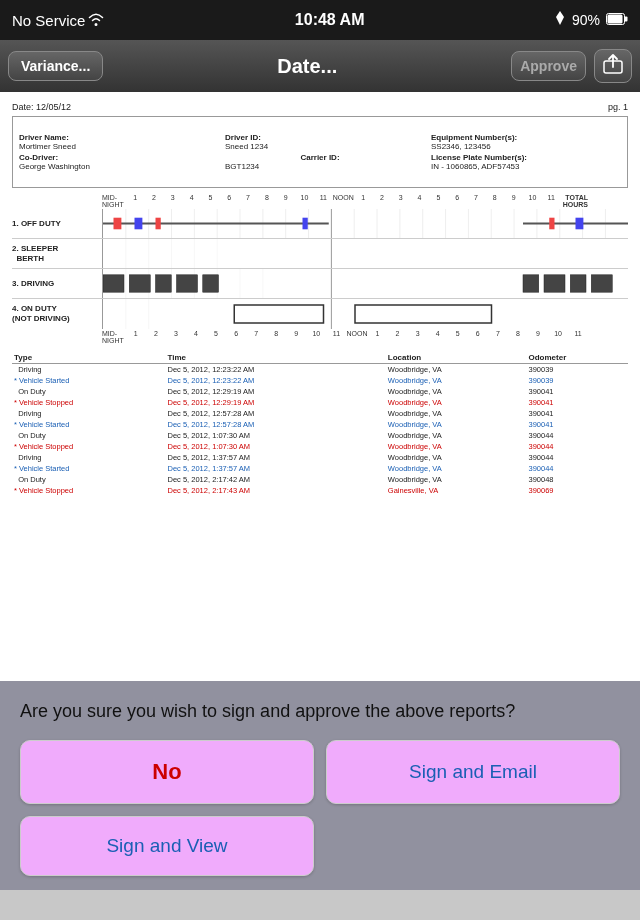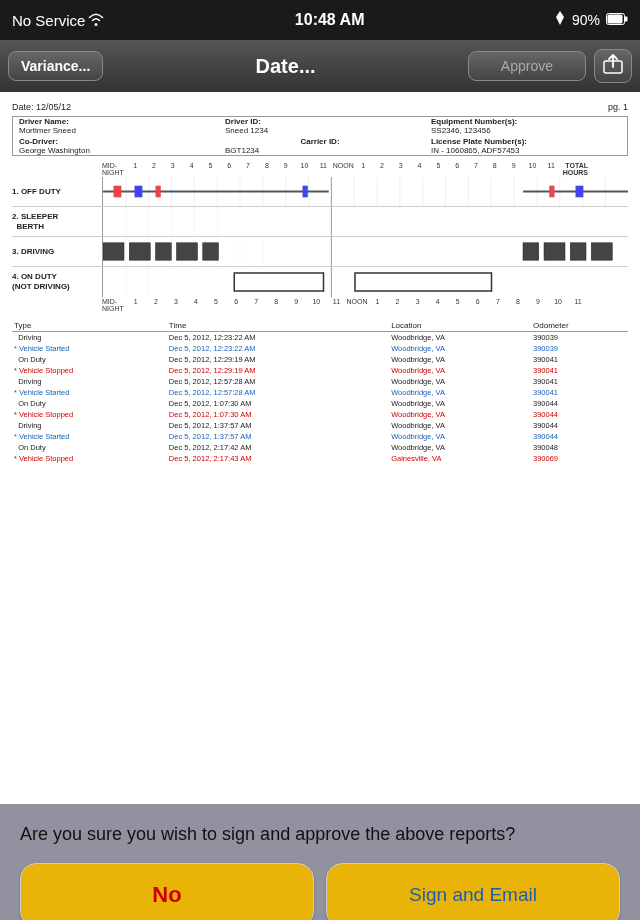--- a/index.html
+++ b/index.html
@@ -53,43 +53,43 @@
       color: white;
       font-size: 20px;
       font-weight: bold;
     }
     .nav-approve-btn {
       background: linear-gradient(to bottom, #666, #444);
       border: 1px solid #888;
       border-radius: 8px;
       color: #aaa;
       font-size: 14px;
-      font-weight: 400;
-      padding: 6px 32px;
+      font-weight: 700;
+      padding: 6px 8px;
       cursor: pointer;
     }
     .nav-share-btn {
       background: linear-gradient(to bottom, #666, #444);
       border: 1px solid #888;
       border-radius: 8px;
       color: white;
       font-size: 18px;
       font-weight: 600;
       padding: 4px 10px;
       cursor: pointer;
       display: flex;
       align-items: center;
       justify-content: center;
       width: 38px;
       height: 34px;
     }
 
     
     #main-content {
-      height: 712px;
+      height: 589px;
       background: white;
       overflow: hidden;
       position: relative;
     }
 
     
     #report-doc {
       padding: 10px 12px;
       font-size: 9px;
       font-family: Arial, sans-serif;
@@ -99,21 +99,21 @@
       display: flex;
       justify-content: space-between;
       align-items: flex-start;
       margin-bottom: 4px;
     }
     .report-title { font-size: 11px; font-weight: bold; text-align: center; flex: 1; }
     .report-page { font-size: 9px; }
 
     .report-info-box {
       border: 1px solid #999;
-      padding: 0 6px;
+      padding: 16px 6px;
       margin-bottom: 6px;
       display: grid;
       grid-template-columns: 1fr 1fr 1fr;
       gap: 2px 16px;
       font-size: 8px;
     }
     .info-label { font-weight: bold; font-size: 8px; }
     .info-value { font-size: 8px; }
 
     
@@ -144,21 +144,21 @@
     }
 
     
     .log-table {
       margin-top: 8px;
       width: 100%;
       font-size: 7.5px;
       border-collapse: collapse;
     }
     .log-table th {
-      font-weight: normal;
+      font-weight: bold;
       text-align: left;
       padding: 1px 2px;
       font-size: 8px;
       border-bottom: 1px solid #999;
     }
     .log-table td {
       padding: 1px 2px;
       font-size: 7.5px;
     }
     .log-row-blue td { color: #1a5fb4; }
@@ -177,23 +177,23 @@
       margin-bottom: 16px;
     }
 
     
     .action-buttons-grid {
       display: grid;
       grid-template-columns: 1fr 1fr;
       gap: 12px;
     }
     .action-btn {
-      background: #eab308;
+      background: #f0abfc;
       border: 1px solid #ccc;
-      border-radius: 16px;
+      border-radius: 10px;
       font-size: 19px;
       font-weight: 500;
       color: #1a5fb4;
       padding: 18px 3px;
       text-align: center;
       cursor: pointer;
       box-shadow: 0 1px 3px rgba(0,0,0,0.2);
     }
     .action-btn.no-btn {
       color: #cc0000;

